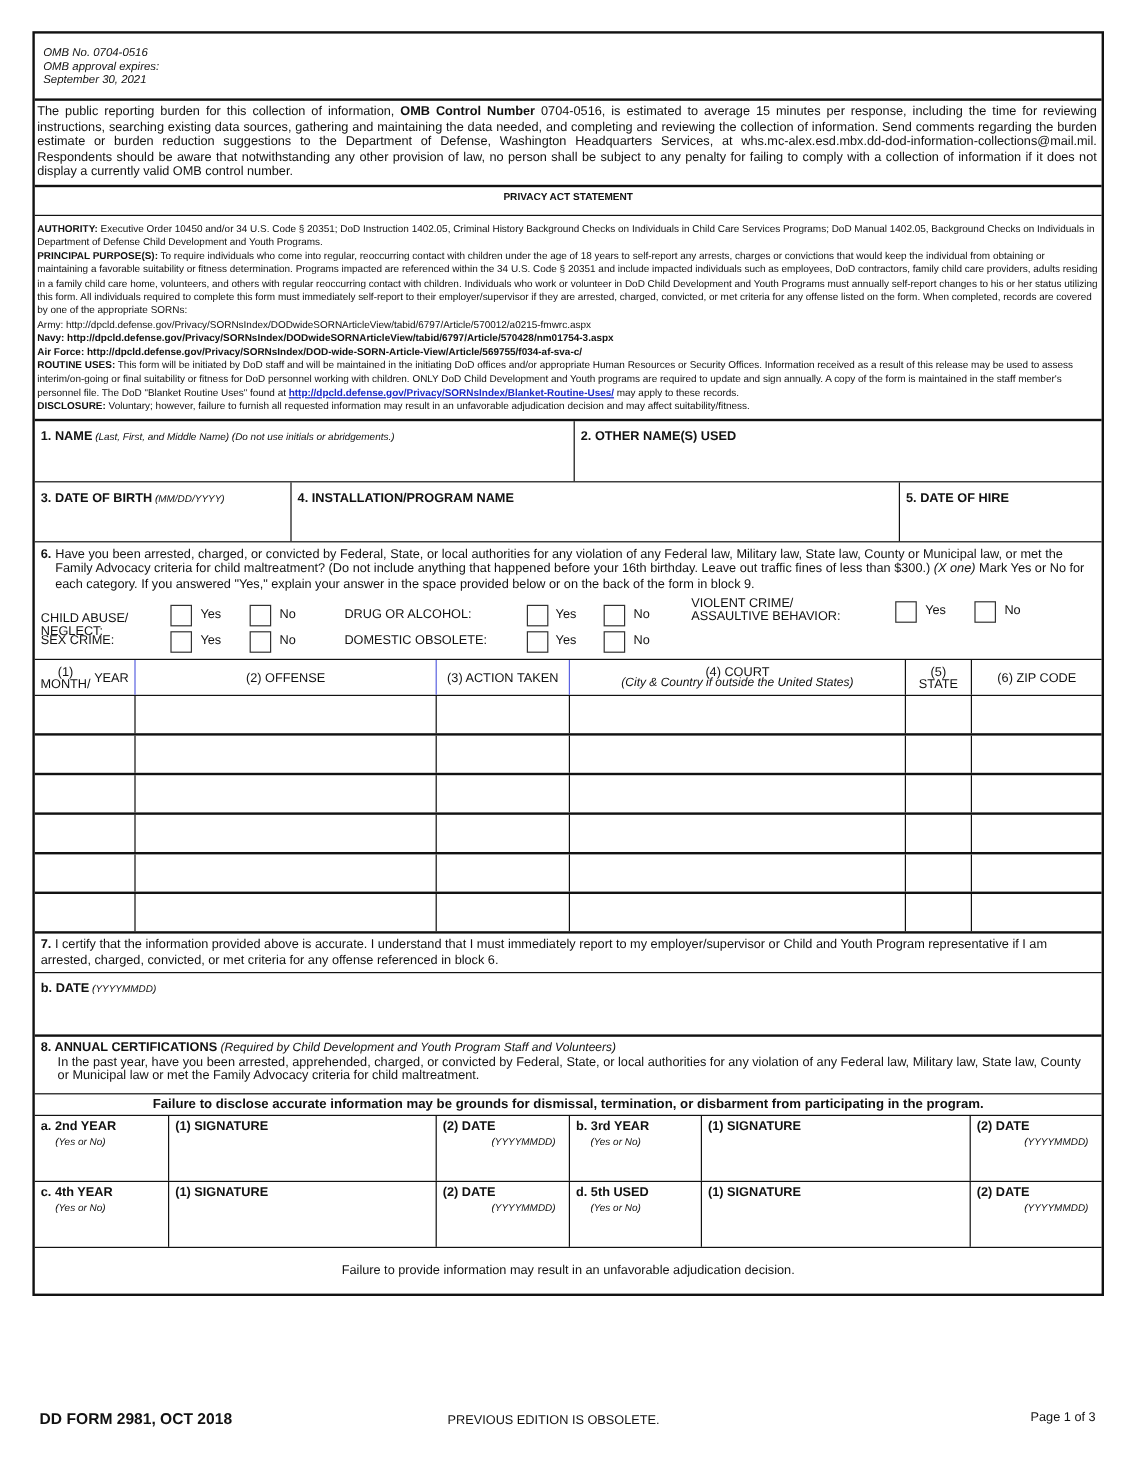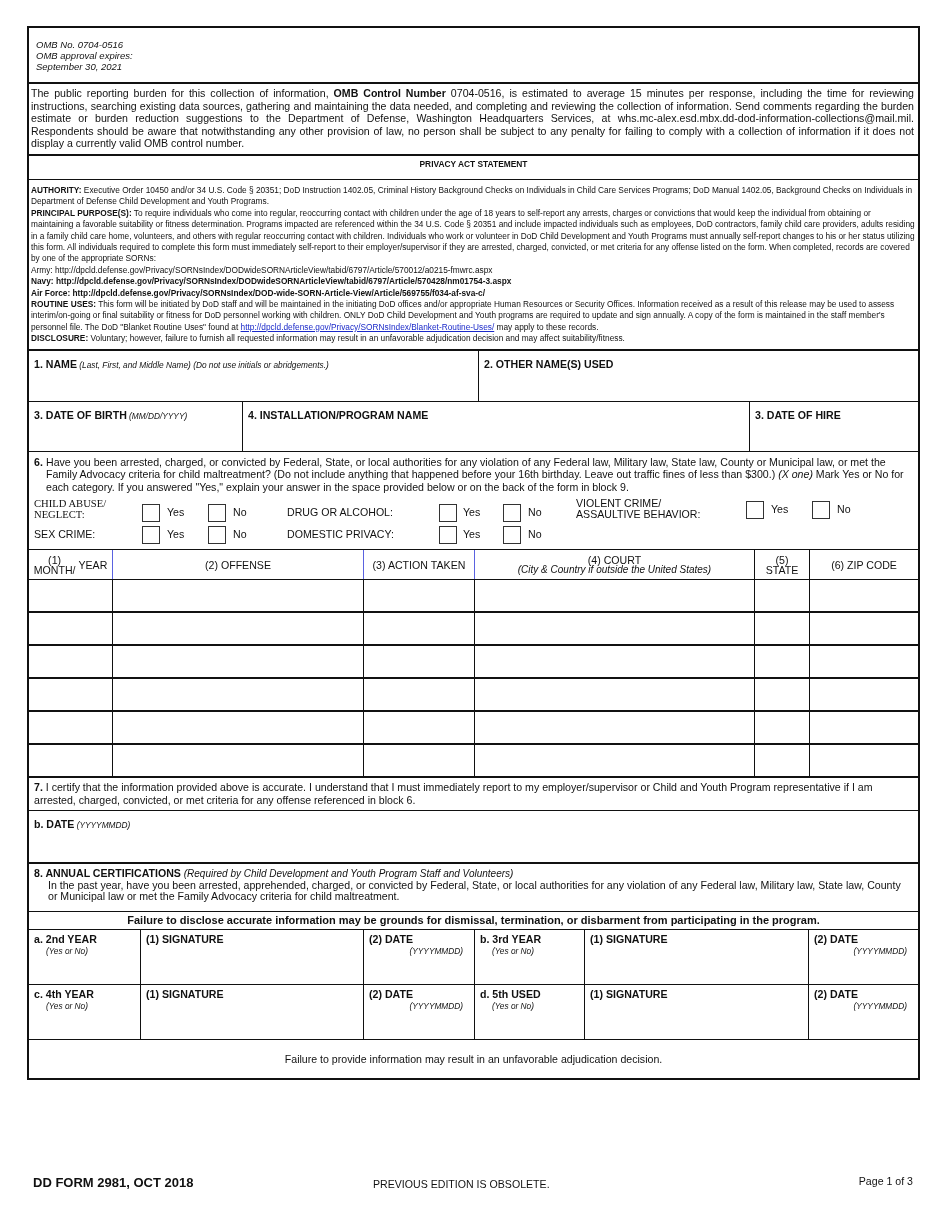--- a/index.html
+++ b/index.html
@@ -15,21 +15,21 @@
   .hdr .title { flex: 1; text-align: center; display: flex; flex-direction: column; justify-content: center; font-weight: bold; font-size: 13.5px; line-height: 16px; }
   .hdr .omb { width: 158px; font-style: italic; font-size: 9.5px; line-height: 11px; display: flex; flex-direction: column; justify-content: center; padding-left: 7px; }
 
   .burden { font-size: 10.6px; line-height: 12.6px; padding: 3px 4px 4px 2px; text-align: justify; }
   .burden b { font-weight: bold; }
 
   .privacy-head { text-align: center; font-weight: bold; font-size: 8.4px; padding: 3px 0 20px; height: 18px; box-sizing: border-box; border-bottom: none; }
   .privacy { font-size: 8.3px; line-height: 11.4px; padding: 5px 3px 4px 2px; }
   .privacy .lbl { font-weight: bold; }
   .privacy .bold { font-weight: bold; }
-  .privacy .link { color: #1a29c9; font-weight: normal; text-decoration: underline; }
+  .privacy .link { color: #1a29c9; font-weight: bold; text-decoration: underline; }
   .privacy p { margin: 0; }
 
   .lbl-b { font-weight: bold; font-size: 10.6px; }
   .lbl-i { font-style: italic; font-size: 8.3px; font-weight: normal; }
   .r1 { height: 51px; }
   .r3 { height: 50px; }
 
   .q6 { padding: 4px 5px 3px 5px; font-size: 10.6px; line-height: 12.6px; }
   .q6 .qtxt { display: flex; }
   .q6 .qnum { font-weight: bold; width: 12px; flex: none; }
@@ -122,34 +122,34 @@
   <div class="row r3">
     <div class="cell" style="width:214px;">
       <span class="lbl-b">3.  DATE OF BIRTH</span><span class="lbl-i"> (MM/DD/YYYY)</span>
       <div></div>
     </div>
     <div class="cell" style="width:507px;">
       <span class="lbl-b">4.  INSTALLATION/PROGRAM NAME</span>
       <div></div>
     </div>
     <div class="cell" style="flex:1;">
-      <span class="lbl-b">3.  DATE OF HIRE</span>
+      <span class="lbl-b">5.  DATE OF HIRE</span>
       <div></div>
     </div>
   </div>
 
   <div class="row">
     <div class="q6" style="width:100%;">
       <div class="qtxt">
         <span class="qnum">6.</span>
         <span class="qbody"><span>Have you been arrested, charged, or convicted by Federal, State, or local authorities for any violation of any Federal law, Military law, State law, County or Municipal law, or met the Family Advocacy criteria for child maltreatment? (Do not include anything that happened before your 16th birthday. Leave out traffic fines of less than $300.) </span><i>(X one)</i><span>  Mark Yes or No for each category.  If you answered "Yes," explain your answer in the space provided below or on the back of the form in block 9.</span></span>
       </div>
       <div class="cat-grid">
 
-        <div class="cat" style="left:0; top:0;font-family:Liberation Serif, serif;"><span>CHILD ABUSE/</span><br><span>NEGLECT:</span></div>
+        <div class="cat" style="left:0; top:12px;"><span>CHILD ABUSE/</span><br><span>NEGLECT:</span></div>
         <div class="cb" style="left:108px; top:6px;"></div>
         <div class="cbl" style="left:133px; top:8px;">Yes</div>
         <div class="cb" style="left:174px; top:6px;"></div>
         <div class="cbl" style="left:199px; top:8px;">No</div>
 
         <div class="cat" style="left:253px; top:9px;">DRUG OR ALCOHOL:</div>
         <div class="cb" style="left:405px; top:6px;"></div>
         <div class="cbl" style="left:429px; top:8px;">Yes</div>
         <div class="cb" style="left:469px; top:6px;"></div>
         <div class="cbl" style="left:494px; top:8px;">No</div>
@@ -159,21 +159,21 @@
         <div class="cbl" style="left:737px; top:5px;">Yes</div>
         <div class="cb" style="left:778px; top:3px;"></div>
         <div class="cbl" style="left:803px; top:5px;">No</div>
 
         <div class="cat" style="left:0; top:31px;">SEX CRIME:</div>
         <div class="cb" style="left:108px; top:28px;"></div>
         <div class="cbl" style="left:133px; top:30px;">Yes</div>
         <div class="cb" style="left:174px; top:28px;"></div>
         <div class="cbl" style="left:199px; top:30px;">No</div>
 
-        <div class="cat" style="left:253px; top:31px;">DOMESTIC PRIVACY:</div>
+        <div class="cat" style="left:253px; top:31px;">DOMESTIC OBSOLETE:</div>
         <div class="cb" style="left:405px; top:28px;"></div>
         <div class="cbl" style="left:429px; top:30px;">Yes</div>
         <div class="cb" style="left:469px; top:28px;"></div>
         <div class="cbl" style="left:494px; top:30px;">No</div>
       </div>
     </div>
   </div>
 
   <div class="row th">
     <div class="cell c1 blue"><span>(1) MONTH/</span>&nbsp;<span>YEAR</span></div>

